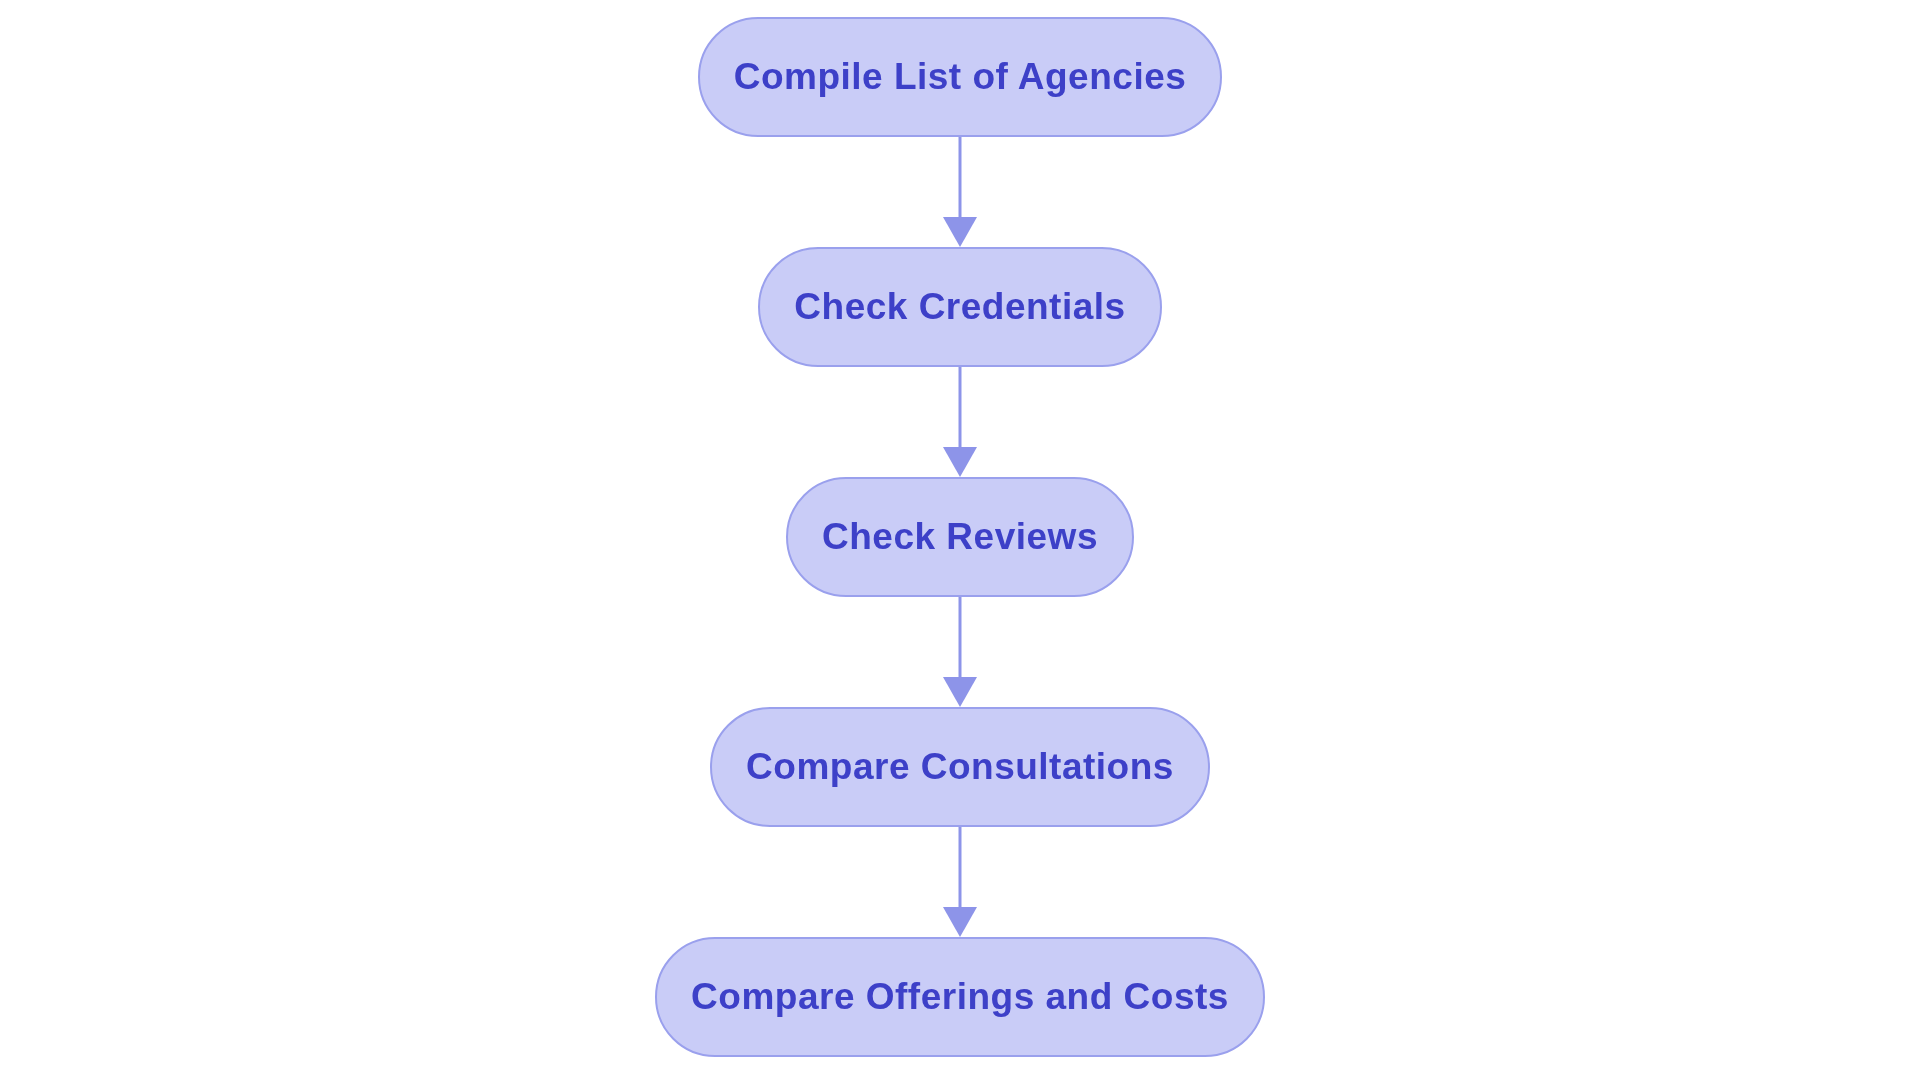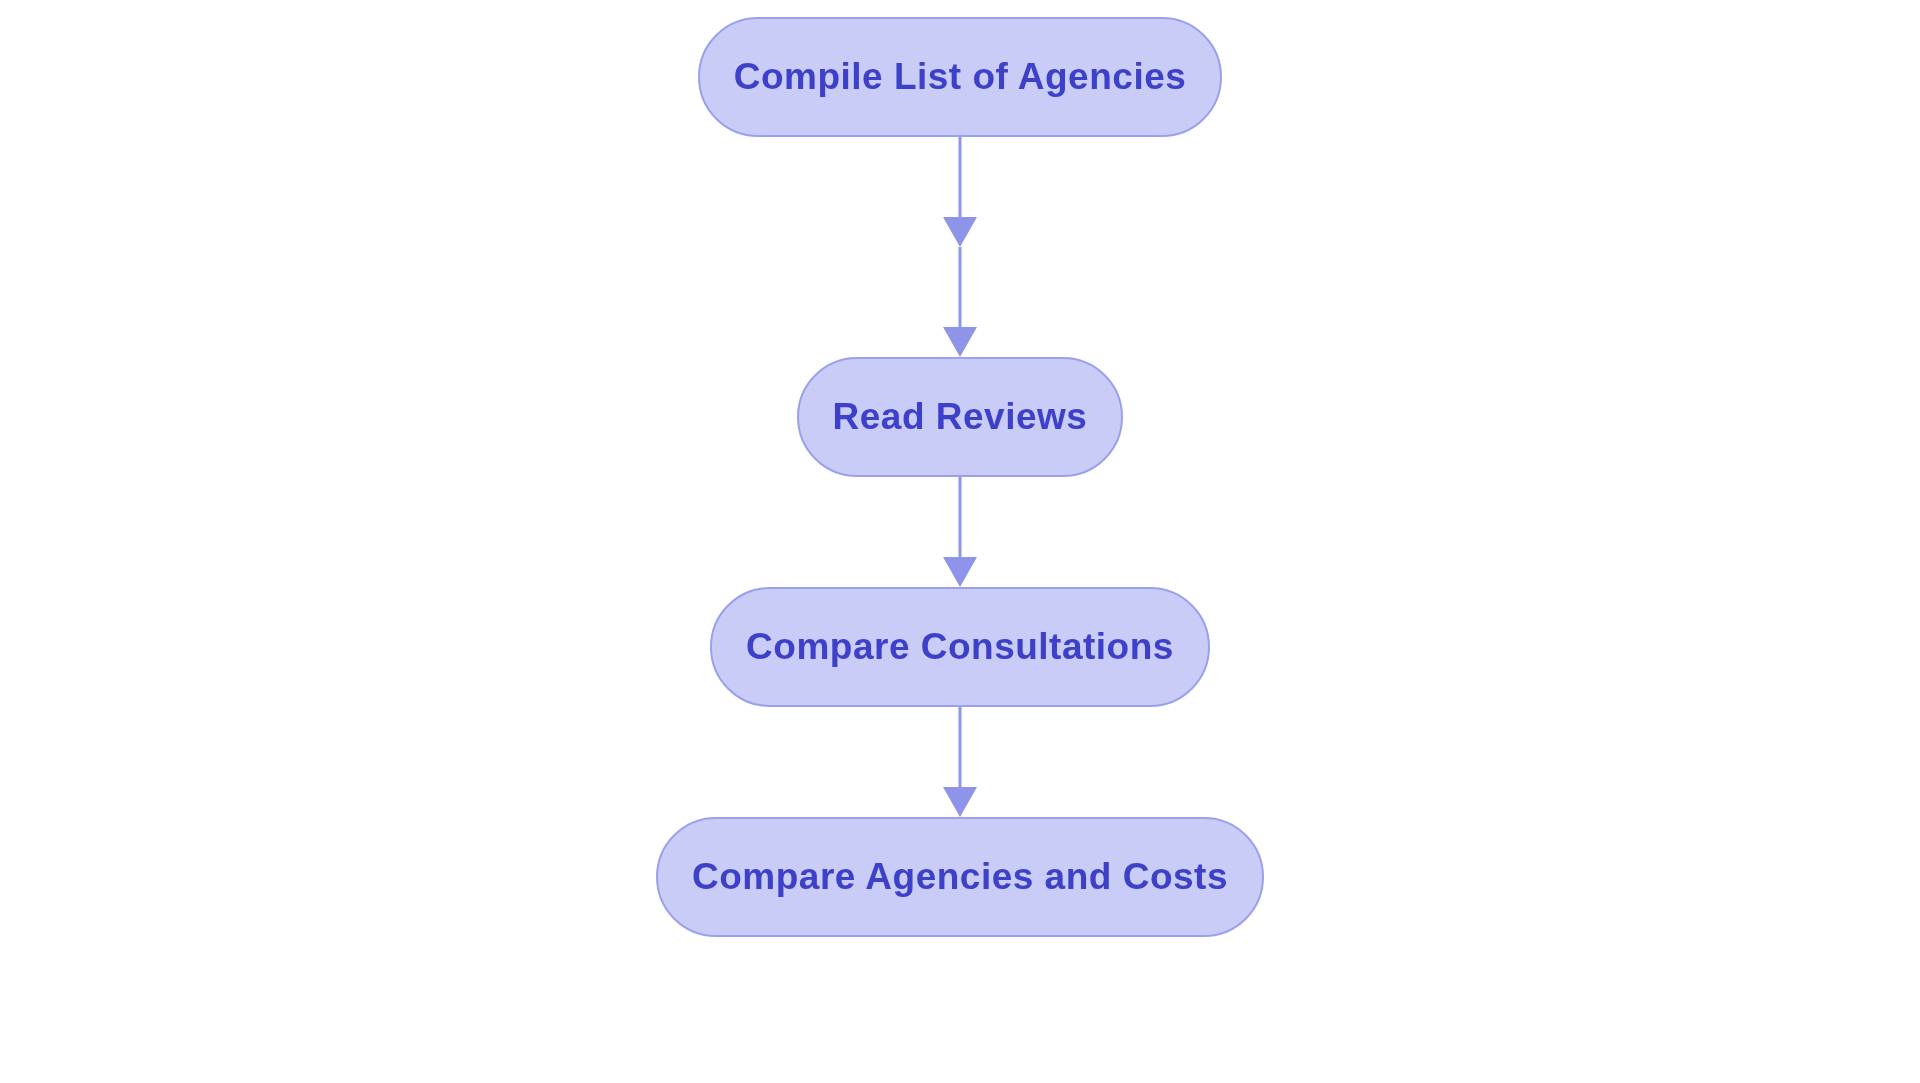--- a/index.html
+++ b/index.html
@@ -65,30 +65,33 @@
     <span class="node-label">Compile List of Agencies</span>
   </div>
 
   <div class="connector">
     <svg viewBox="0 0 34 110" aria-hidden="true">
       <line x1="17" y1="0" x2="17" y2="82" stroke="currentColor" stroke-width="3"></line>
       <polygon points="0,80 34,80 17,110" fill="currentColor"></polygon>
     </svg>
   </div>
 
+  <div class="node">
+    <span class="node-label">Check Credentials</span>
+  </div>
 
   <div class="connector">
     <svg viewBox="0 0 34 110" aria-hidden="true">
       <line x1="17" y1="0" x2="17" y2="82" stroke="currentColor" stroke-width="3"></line>
       <polygon points="0,80 34,80 17,110" fill="currentColor"></polygon>
     </svg>
   </div>
 
   <div class="node">
-    <span class="node-label">Read Reviews</span>
+    <span class="node-label">Check Reviews</span>
   </div>
 
   <div class="connector">
     <svg viewBox="0 0 34 110" aria-hidden="true">
       <line x1="17" y1="0" x2="17" y2="82" stroke="currentColor" stroke-width="3"></line>
       <polygon points="0,80 34,80 17,110" fill="currentColor"></polygon>
     </svg>
   </div>
 
   <div class="node">
@@ -96,16 +99,16 @@
   </div>
 
   <div class="connector">
     <svg viewBox="0 0 34 110" aria-hidden="true">
       <line x1="17" y1="0" x2="17" y2="82" stroke="currentColor" stroke-width="3"></line>
       <polygon points="0,80 34,80 17,110" fill="currentColor"></polygon>
     </svg>
   </div>
 
   <div class="node">
-    <span class="node-label">Compare Agencies and Costs</span>
+    <span class="node-label">Compare Offerings and Costs</span>
   </div>
 
 </div>
 
 </body></html>

